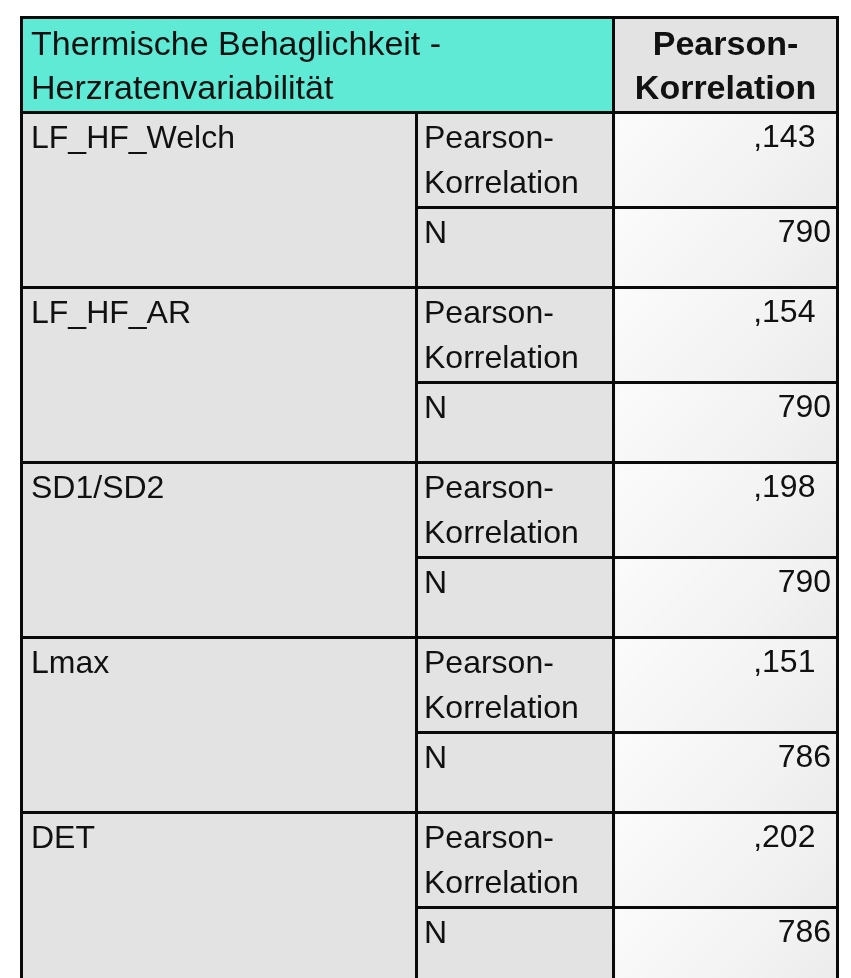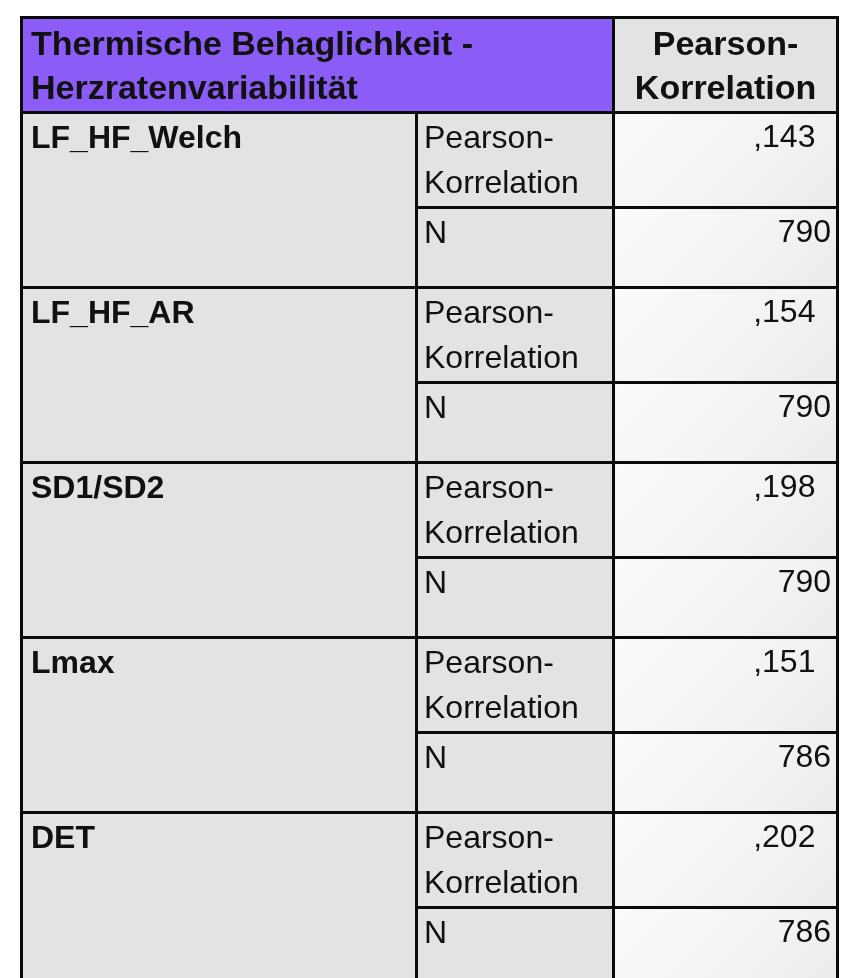--- a/index.html
+++ b/index.html
@@ -22,44 +22,43 @@
   table.corr col.c-val  { width: 224px; }
 
   table.corr th, table.corr td {
     border: 3px solid #0a0a0a;
     vertical-align: top;
     overflow: hidden;
   }
   
   tr.r-head { height: 84px; }
   th.title {
-    background: #8b5cf6;
+    background: #5eead4;
     text-align: left;
-    font-weight: bold;
+    font-weight: normal;
     font-size: 34px;
     line-height: 44px;
     padding: 2px 8px;
   }
   th.vhead {
     background: #e3e3e3;
     text-align: center;
     font-weight: bold;
     font-size: 34px;
     line-height: 44px;
     padding: 2px 4px;
   }
   
   tr.r-p { height: 85px; }
   tr.r-n { height: 80px; }
   td.var {
     background: #e3e3e3;
     font-size: 32px;
     line-height: 45px;
     padding: 1px 8px;
-    font-weight: bold;
   }
   td.stat {
     background: #e3e3e3;
     font-size: 32px;
     line-height: 45px;
     padding: 1px 6px;
   }
   td.val {
     background: linear-gradient(135deg, #fbfbfb 0%, #f1f1f1 70%, #ebebeb 100%);
     font-size: 32px;

